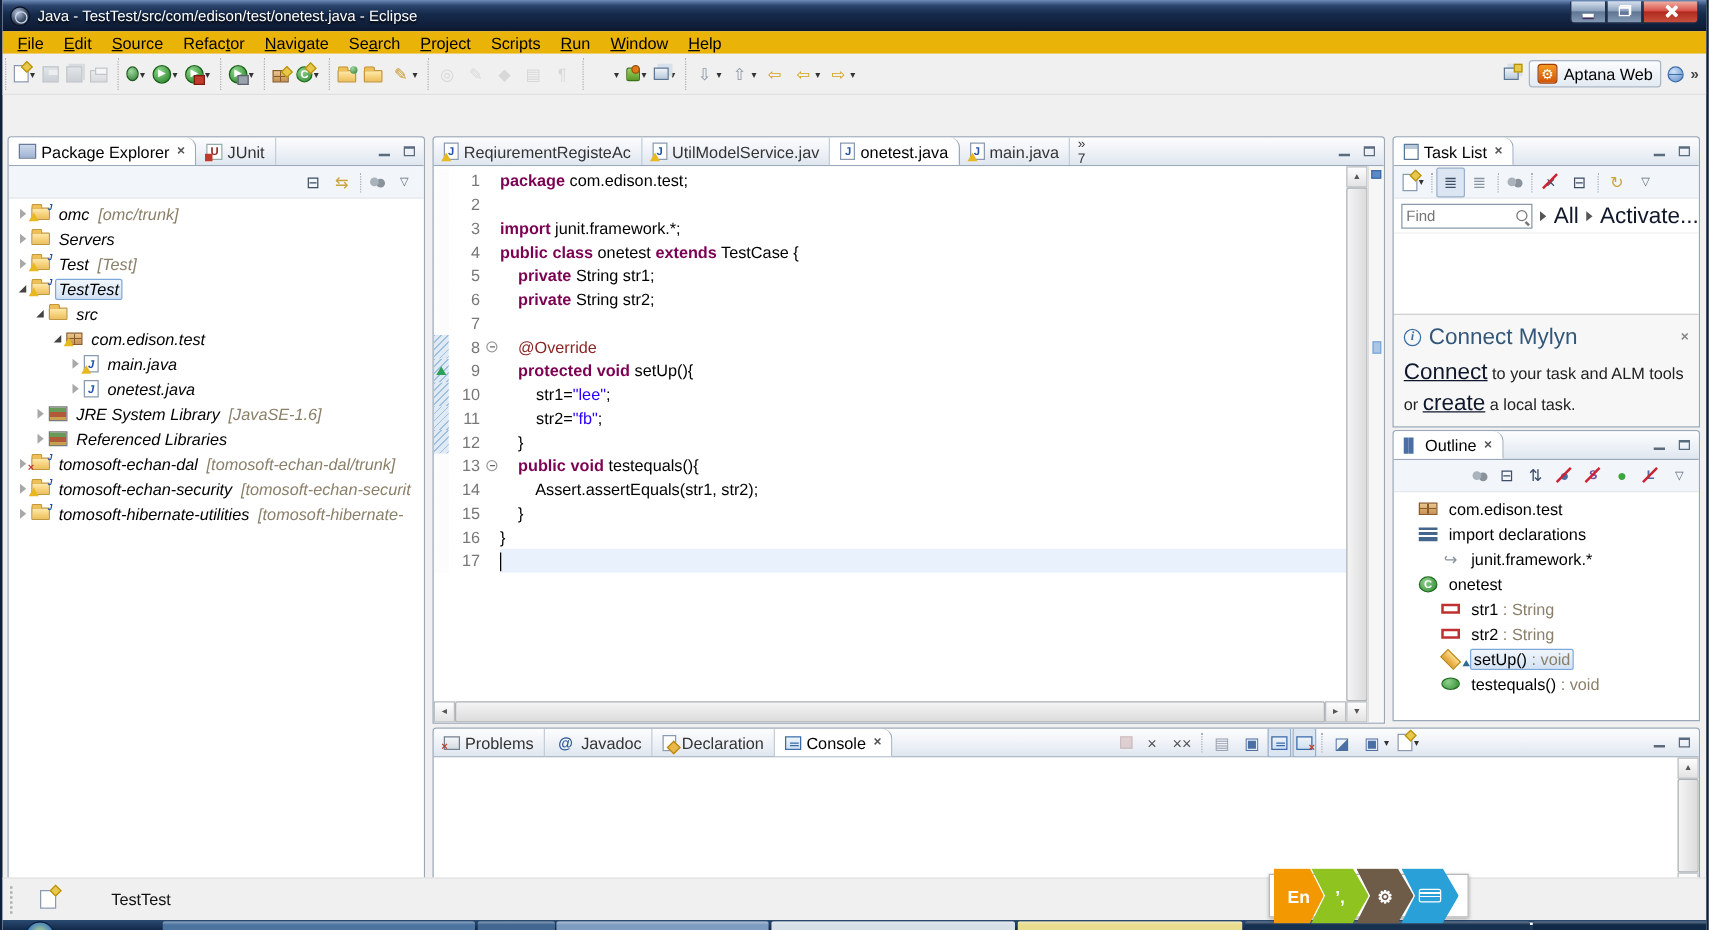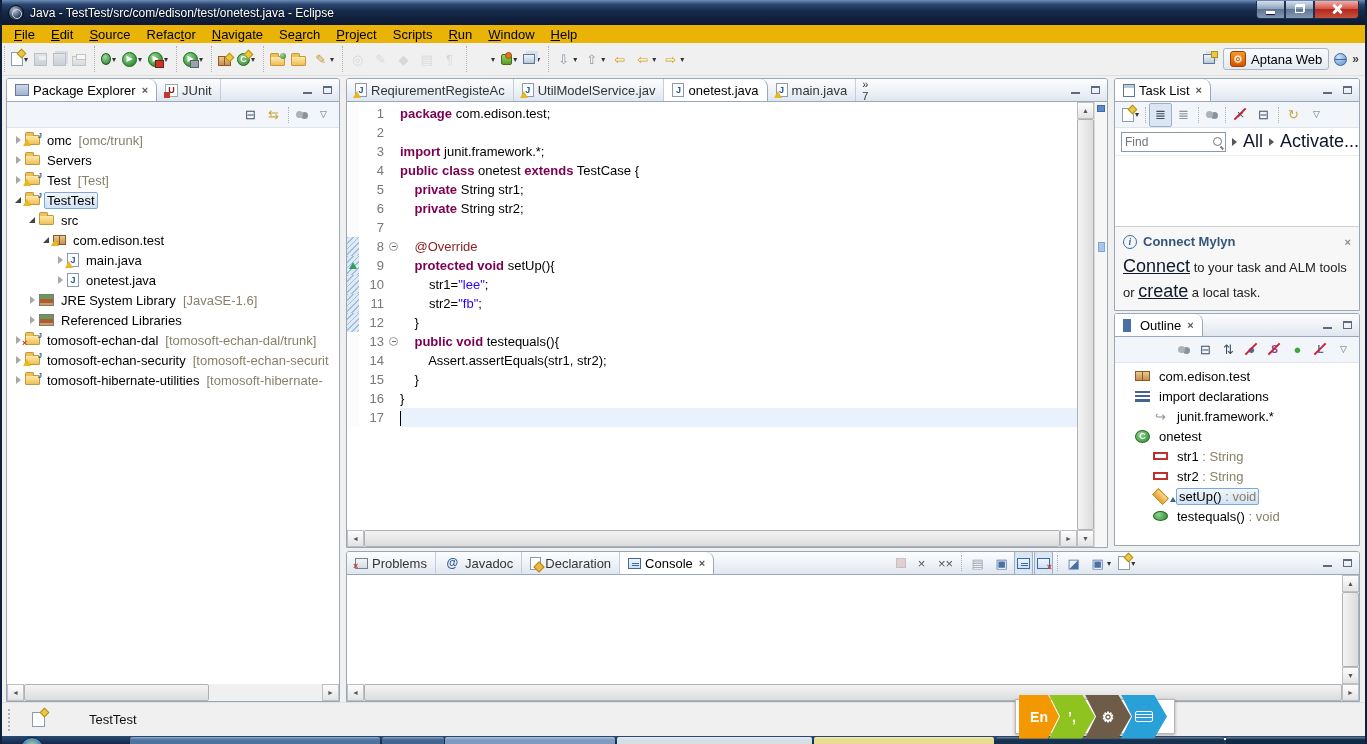--- a/index.html
+++ b/index.html
@@ -87,36 +87,36 @@
 .peic{width:14px;height:12px;border:1px solid #6a7a9a;background:linear-gradient(#cdd9ea,#9fb4d4);}
 .junitic{width:13px;height:13px;background:#fff;border:1px solid #9aa;color:#8b2525;}
 .junitic .ictxt{font-size:9px;}
 .junitic::before{content:"";position:absolute;left:-2px;bottom:-2px;width:6px;height:6px;background:#c0392b;}
 
 .bdg{position:absolute;font-size:7px;line-height:7px;font-weight:bold;}
 .warning-badge{left:-3px;bottom:-2px;width:0;height:0;border-left:4px solid transparent;border-right:4px solid transparent;border-bottom:7px solid #e8b820;}
 .error-badge{left:-4px;bottom:-3px;color:#c0392b;font-size:9px;}
 .java-badge{right:-3px;top:-4px;color:#2255aa;}
 
-.view{position:absolute;border:1px solid #99a7b7;border-radius:3px 3px 0 0;background:#fff;display:flex;flex-direction:column;overflow:hidden;}
+.view{position:absolute;border:1px solid #99a7b7;border-radius:3px 3px 0 0;background:#fff;display:flex;flex-direction:column;overflow:hidden;margin-top:31px;}
 .vtabs{height:23px;flex:none;background:linear-gradient(180deg,#fdfdfe,#e9eef5 70%,#dfe6ee);border-bottom:1px solid #9aa8ba;display:flex;align-items:stretch;}
 .vtab{display:inline-flex;align-items:center;gap:4px;padding:0 8px;font-size:13px;color:#333;border-right:1px solid #c4cdd8;white-space:nowrap;}
 .vtab.act{background:#fff;border-right:1px solid #9aa8ba;border-radius:2px 8px 0 0;box-shadow:1px 0 0 #fff inset;color:#000;}
 .tclose{font-size:11px;color:#777;font-weight:bold;margin-left:2px;}
 .vtab.act .tclose{color:#555;}
 .wbtns{margin-left:auto;display:flex;align-items:center;padding-right:4px;gap:4px;}
 .wbtn{width:16px;height:16px;display:inline-flex;align-items:center;justify-content:center;}
 .minglyph{width:9px;height:3px;border-top:2px solid #5a6b7d;margin-top:6px;}
 .maxglyph{width:9px;height:8px;border:1px solid #5a6b7d;border-top:2px solid #5a6b7d;}
 .vtoolbar{height:26px;flex:none;background:#f2f5f9;border-bottom:1px solid #dfe5ec;display:flex;align-items:center;padding:0 4px;}
 .vsep{width:1px;height:16px;border-left:1px dotted #a8b0ba;margin:0 3px;}
 .small{font-size:9px;}
 
 .tree{flex:1;background:#fff;overflow:hidden;padding-top:2px;}
-.trow{display:flex;align-items:center;height:20px;font-size:13px;white-space:nowrap;}
+.trow{display:flex;align-items:center;height:20px;font-size:13px;white-space:nowrap;font-style:italic;}
 .tw{width:12px;flex:none;display:inline-flex;align-items:center;justify-content:center;}
 .twc{width:0;height:0;border-top:4px solid transparent;border-bottom:4px solid transparent;border-left:5px solid #a8a8a8;margin-left:3px;}
 .twe{width:0;height:0;border-right:6px solid #444;border-top:6px solid transparent;margin-left:2px;}
 .trow .ic{margin:0 4px 0 2px;flex:none;}
 .lblbox{padding:0 2px;border:1px solid transparent;}
 .lblbox.sel{background:linear-gradient(#f1f6fc,#d2e2f4);border:1px solid #7da7d9;border-radius:2px;}
 .dec{color:#8a7f68;margin-left:4px;}
 
 .edbody{flex:1;display:flex;min-height:0;}
 .edmain{flex:1;display:flex;flex-direction:column;min-width:0;}
@@ -154,21 +154,21 @@
 .findbox input{border:none;outline:none;width:88px;font-size:12px;color:#333;background:transparent;}
 .mag{width:9px;height:9px;border:1.5px solid #777;border-radius:50%;position:relative;margin-left:auto;}
 .mag::after{content:"";position:absolute;right:-3px;bottom:-3px;width:4px;height:1.5px;background:#777;transform:rotate(45deg);}
 .linktri{width:0;height:0;border-top:4px solid transparent;border-bottom:4px solid transparent;border-left:5px solid #555;}
 .bluelink{color:#0f172a;font-size:18px;}
 .ul{text-decoration:underline;}
 .tlempty{flex:1;background:#fff;}
 .mylyn{flex:none;background:#f7f7f7;border-top:1px solid #cfcfcf;padding:7px 8px;}
 .myhead{display:flex;align-items:center;gap:6px;}
 .infoic{width:14px;height:14px;border-radius:50%;border:1.5px solid #3a6ea5;color:#3a6ea5;font:italic bold 10px "Liberation Serif",serif;display:inline-flex;align-items:center;justify-content:center;}
-.mytitle{font-weight:bold;color:#33577b;font-size:13px;flex:1;}
+.mytitle{font-weight:normal;color:#33577b;font-size:18px;flex:1;}
 .myclose{color:#888;font-weight:bold;font-size:11px;}
 .mybody{margin-top:5px;font-size:13px;color:#222;line-height:1.35;}
 
 .otree{flex:1;background:#fff;padding-top:3px;overflow:hidden;}
 .orow{display:flex;align-items:center;height:20px;font-size:13px;}
 .orow .ic{margin:0 6px 0 0;flex:none;width:15px;}
 .otype{color:#8a7f68;}
 .ovr{width:0;height:0;border-left:3px solid transparent;border-right:3px solid transparent;border-bottom:5px solid #2f6b8f;margin-left:-4px;margin-top:6px;}
 
 .constat{height:21px;flex:none;background:#fbfbfb;border-bottom:1px solid #d0d0d0;font-size:12.5px;display:flex;align-items:center;padding:0 4px;color:#111;}

